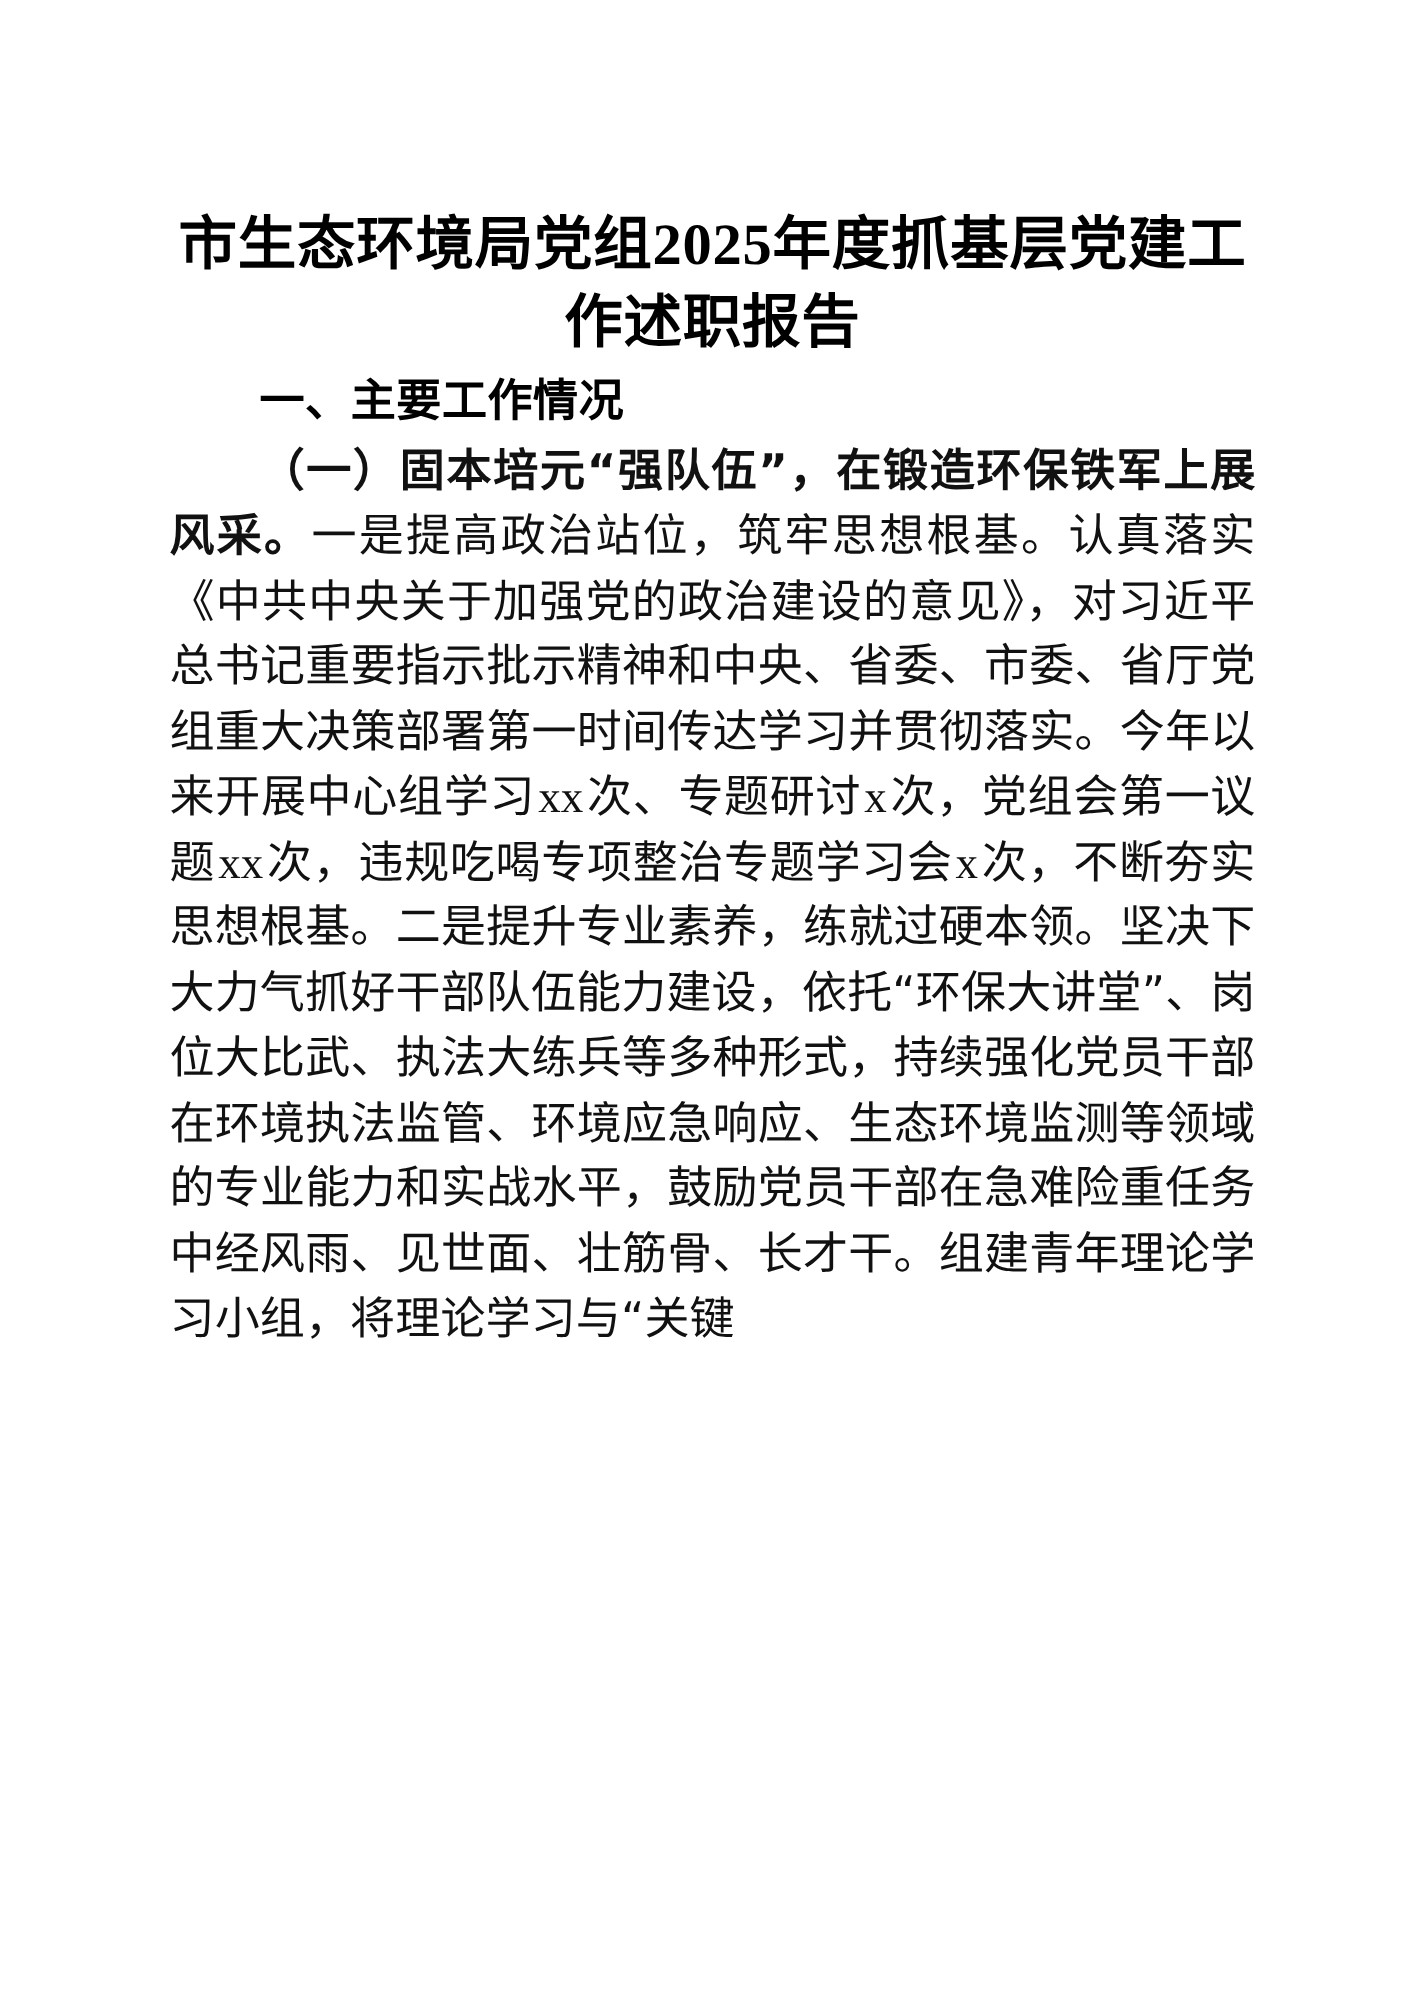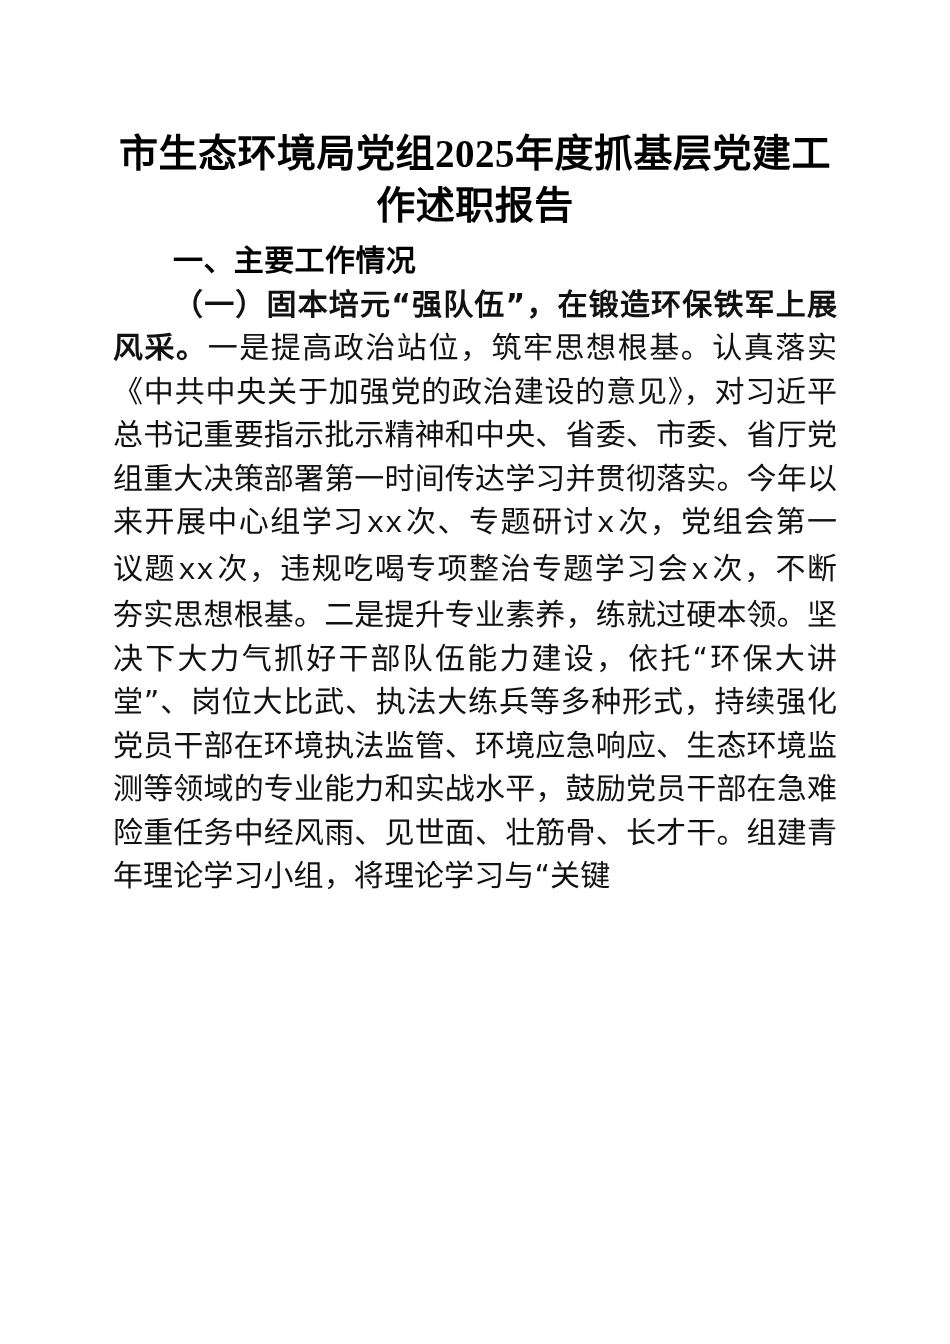--- a/index.html
+++ b/index.html
@@ -19,21 +19,21 @@
     position: relative;
     width: 950px;
     height: 1344px;
     background: #ffffff;
     box-sizing: border-box;
     padding: 0;
   }
   .doc-body {
     position: absolute;
     left: 113px;
-    top: 0;
+    top: 10px;
     width: 724px;
   }
 
   
   .doc-title {
     margin: 0;
     padding: 0;
     padding-top: 128px;
     text-align: center;
     font-family: "Liberation Serif", "DejaVu Serif", serif;
@@ -64,38 +64,38 @@
   }
   .para--after-heading {
     margin-top: 0px;
   }
 
   
   .section-heading {
     margin: 0;
     padding: 0;
     margin-top: 7px;
-    font-family: Liberation Serif, serif;
+    font-family: Liberation Mono, monospace;
     font-weight: bold;
     font-size: 30px;
     line-height: 43.5px;
     text-indent: 60px;
     letter-spacing: 0.4px;
     color: #000;
     word-break: break-all;
   }
 
   
   .lead {
     font-weight: bold;
   }
 
   
   .latin {
-    font-family: Liberation Mono, monospace;
+    font-family: Liberation Serif, serif;
     padding: 0 2px;
   }
 </style>
 </head>
 <body>
 
 <div class="page">
   <div class="doc-body">
 
     <h1 class="doc-title">市生态环境局党组2025年度抓基层党建工作述职报告</h1>

